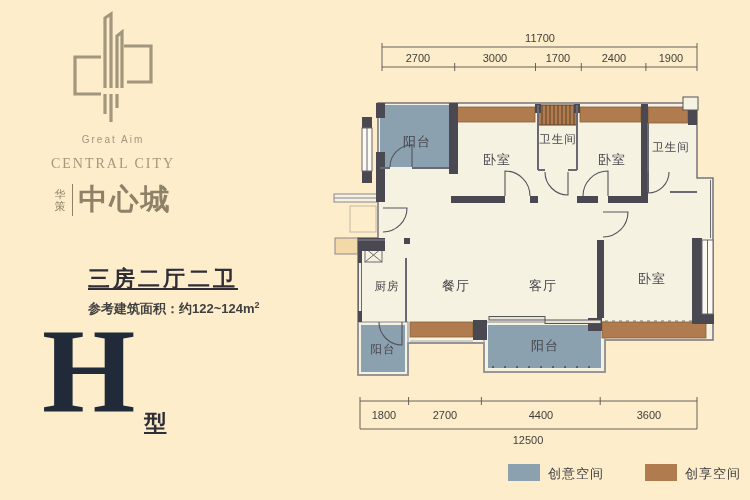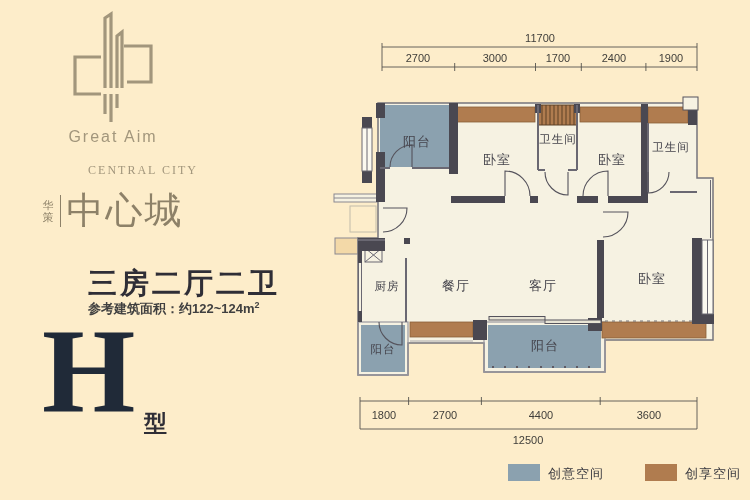--- a/index.html
+++ b/index.html
@@ -4,27 +4,27 @@
 <style>
   html,body{margin:0;padding:0;}
   .stage{
     position:relative;width:750px;height:500px;overflow:hidden;
     background:#fdedca;
     font-family:"Liberation Sans","DejaVu Sans",sans-serif;
   }
   
   .brand{position:absolute;left:28px;top:10px;width:170px;text-align:center;color:#a2967c;}
   .brand .logo{display:block;margin:0 auto;}
-  .brand .en1{font-size:16px;letter-spacing:2px;margin-top:6px;}
-  .brand .en2{font-family:"Liberation Serif","DejaVu Serif",serif;font-size:12px;letter-spacing:2px;margin-top:17px;white-space:nowrap;text-align:right;}
+  .brand .en1{font-size:10px;letter-spacing:2px;margin-top:12px;}
+  .brand .en2{font-family:"Liberation Serif","DejaVu Serif",serif;font-size:14px;letter-spacing:2px;margin-top:11px;white-space:nowrap;}
   .lockup{display:flex;align-items:center;justify-content:center;margin-top:8px;color:#8d8168;}
   .lockup .small-col{display:flex;flex-direction:column;font-size:11px;line-height:12px;letter-spacing:0;}
   .lockup .bar{width:1px;height:32px;background:#8d8168;margin:0 6px;}
-  .lockup .big{font-size:37px;letter-spacing:2px;font-weight:400;white-space:nowrap;}
-  .unit-title{position:absolute;left:88px;top:264px;font-size:29px;font-weight:700;letter-spacing:3px;color:#2f2e36;white-space:nowrap;}
+  .lockup .big{font-size:29px;letter-spacing:2px;font-weight:700;white-space:nowrap;}
+  .unit-title{position:absolute;left:88px;top:264px;font-size:22px;font-weight:700;letter-spacing:3px;color:#2f2e36;white-space:nowrap;text-decoration:underline;}
   .unit-area{position:absolute;left:88px;top:300px;font-size:13px;font-weight:700;color:#404040;white-space:nowrap;}
   .unit-area sup{font-size:9px;}
   .type-block{position:absolute;left:42px;top:312px;color:#202a38;}
   .type-letter{font-family:"Liberation Serif","DejaVu Serif",serif;font-weight:700;font-size:120px;line-height:120px;}
   .type-suffix{position:absolute;left:102px;top:96px;font-size:23px;font-weight:700;color:#2f2e36;}
   svg text{font-family:"Liberation Sans","DejaVu Sans",sans-serif;}
   .room-label{font-size:13px;letter-spacing:1px;fill:#45444c;}
   .room-label.sm{font-size:11.5px;}
   .dim-text{font-size:11px;fill:#3f3e3a;}
   .legend-text{font-size:13px;fill:#3a3a40;letter-spacing:1px;}

